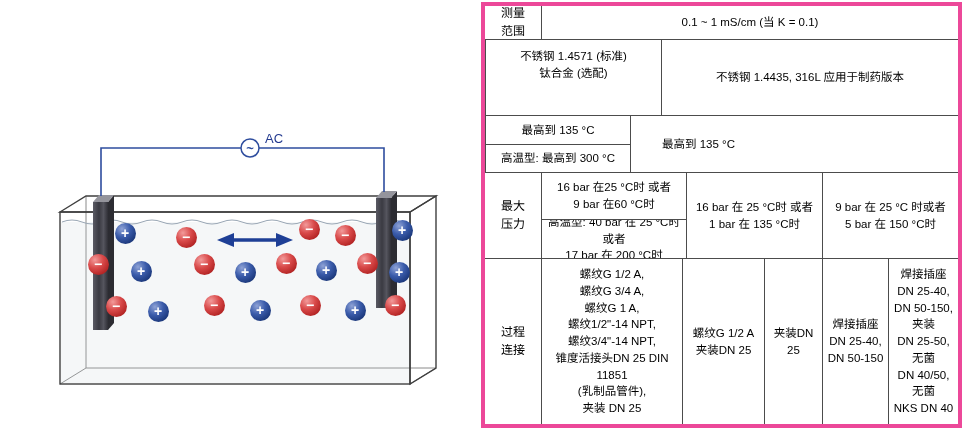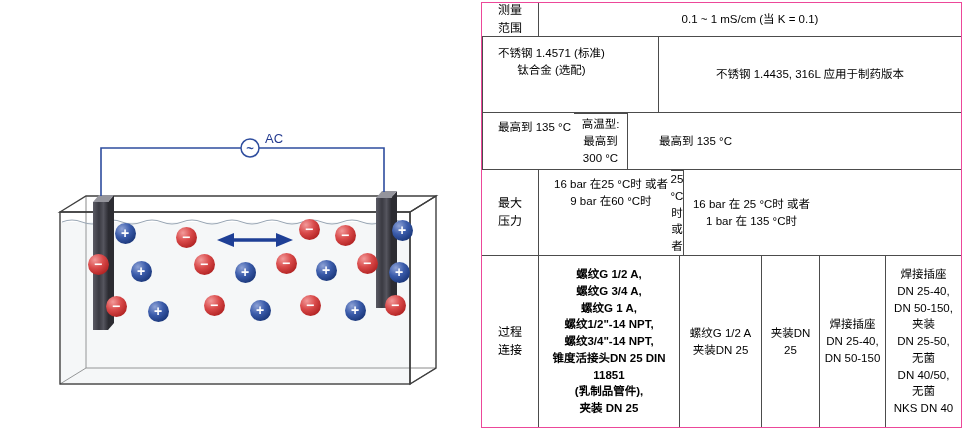--- a/index.html
+++ b/index.html
@@ -31,45 +31,45 @@
   .wire { fill:none; stroke:var(--wire,#2e4d9e); stroke-width:1.6; }
   .tank-edge { fill:none; stroke:#3f3f3f; stroke-width:1.4; }
   .tank-hidden { fill:none; stroke:#8a8a8a; stroke-width:1; }
   .ac-circle { fill:#ffffff; stroke:var(--wire,#2e4d9e); stroke-width:1.5; }
   .ac-tilde { fill:var(--wire,#2e4d9e); font-size:13px; font-weight:bold; }
   .ac-label { fill:#233a8f; font-size:13px; }
 
   
   .spec-table {
     position:absolute; left:481px; top:2px; width:481px; height:426px;
-    border:1px solid #ec4899; display:flex; flex-direction:column;
+    border:4px solid #ec4899; display:flex; flex-direction:column;
     font-size:11.5px; color:#000; background:#fff;justify-content:space-between;
   }
   .trow { display:flex; width:100%; border-top:1px solid #4c4c4c; min-height:0; }
   .trow.first { border-top:none; }
   .cell {
     display:flex; align-items:center; justify-content:center; text-align:center;
     white-space:pre-line; line-height:1.45; padding:2px 3px; overflow:hidden; min-height:0;
   }
   .bl { border-left:1px solid #4c4c4c; }
   .label-cell { width:56px; flex:none; font-size:12px; }
-  .stack { display:flex; flex-direction:row; min-height:0;padding-left:12px; }
+  .stack { display:flex; flex-direction:column; min-height:0; }
   .sub { border-top:1px solid #4c4c4c; }
   .sub.firstsub { border-top:none; }
   .grow { flex:1 1 auto; }
   .range-row { height:33px; flex:none; }
   .range-cell { flex:1; gap:42px; }
   .electrode-row { height:76px; flex:none; }
   .temp-row { height:57px; flex:none; }
   .press-row { height:86px; flex:none; }
   .proc-row { flex:1 1 auto; }
   .w176 { width:176px; flex:none; }
   .w145 { width:145px; flex:none; }
   .w136 { width:136px; flex:none; }
-  .w141 { width:141px; flex:none;font-weight:bold; }
+  .w141 { width:141px; flex:none; }
   .w82 { width:82px; flex:none; }
   .w58 { width:58px; flex:none; }
   .w66 { width:66px; flex:none; }
   .h50 { height:50px; flex:none; }
   .h28 { height:28px; flex:none; }
   .h46 { height:46px; flex:none; }
 </style>
 </head>
 <body>
 
@@ -178,20 +178,22 @@
       <div class="cell label-cell">最大
 压力</div>
       <div class="stack bl w145">
         <div class="cell sub firstsub h46">16 bar 在25 °C时 或者
 9 bar 在60 °C时</div>
         <div class="cell sub grow">高温型: 40 bar 在 25 °C时 或者
 17 bar 在 200 °C时</div>
       </div>
       <div class="cell bl w136">16 bar 在 25 °C时 或者
 1 bar 在 135 °C时</div>
+      <div class="cell bl grow">9 bar 在 25 °C 时或者
+5 bar 在 150 °C时</div>
     </div>
 
     <div class="trow proc-row">
       <div class="cell label-cell">过程
 连接</div>
       <div class="cell bl w141">螺纹G 1/2 A,
 螺纹G 3/4 A,
 螺纹G 1 A,
 螺纹1/2"-14 NPT,
 螺纹3/4"-14 NPT,

